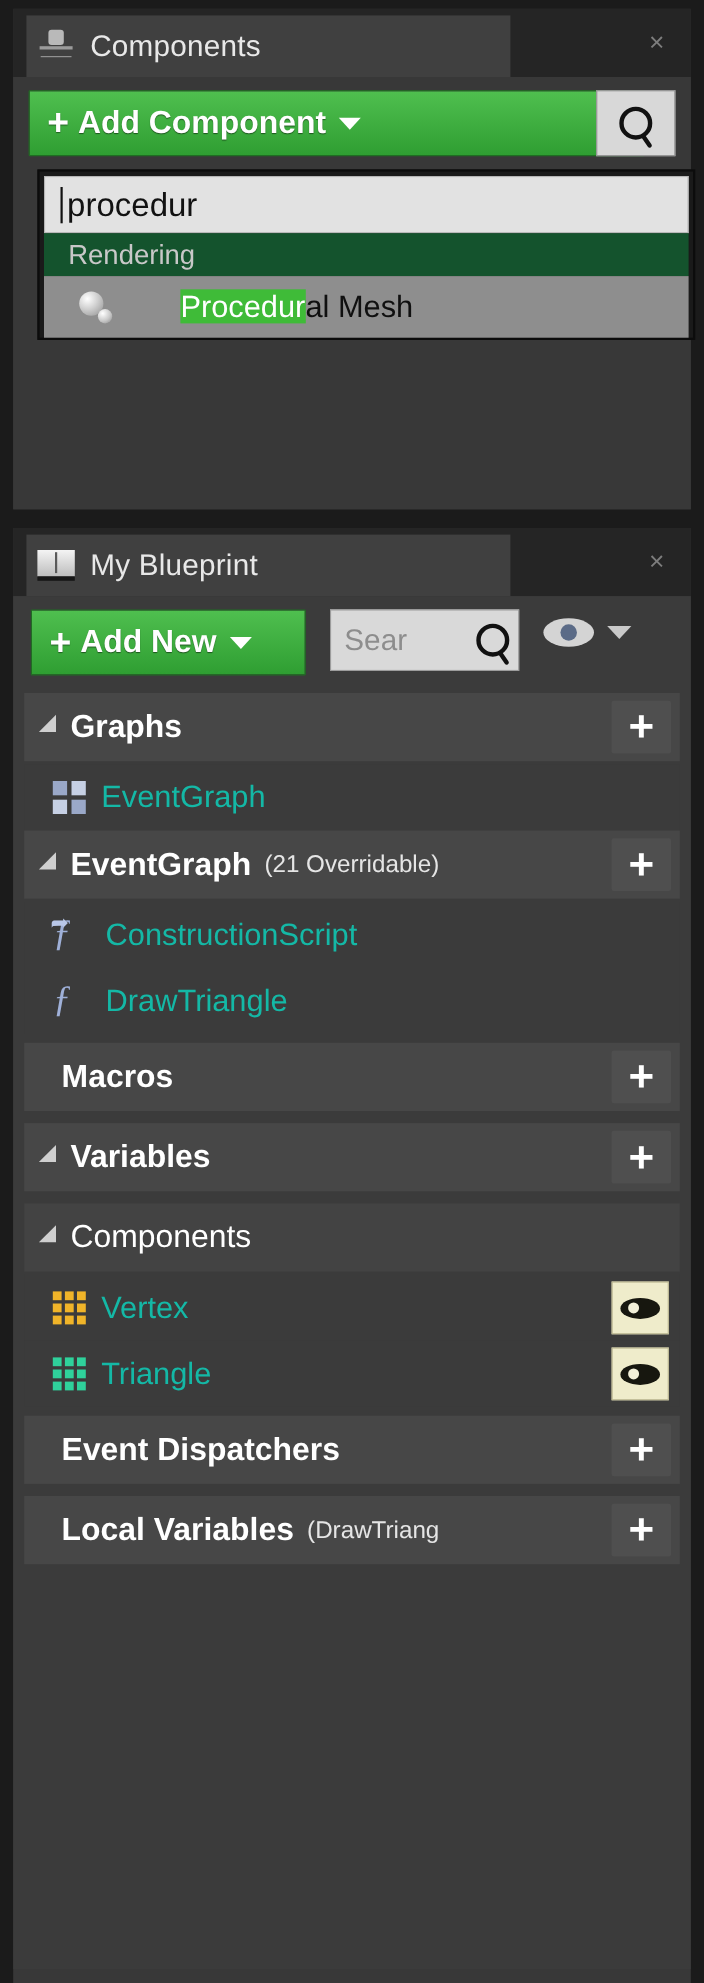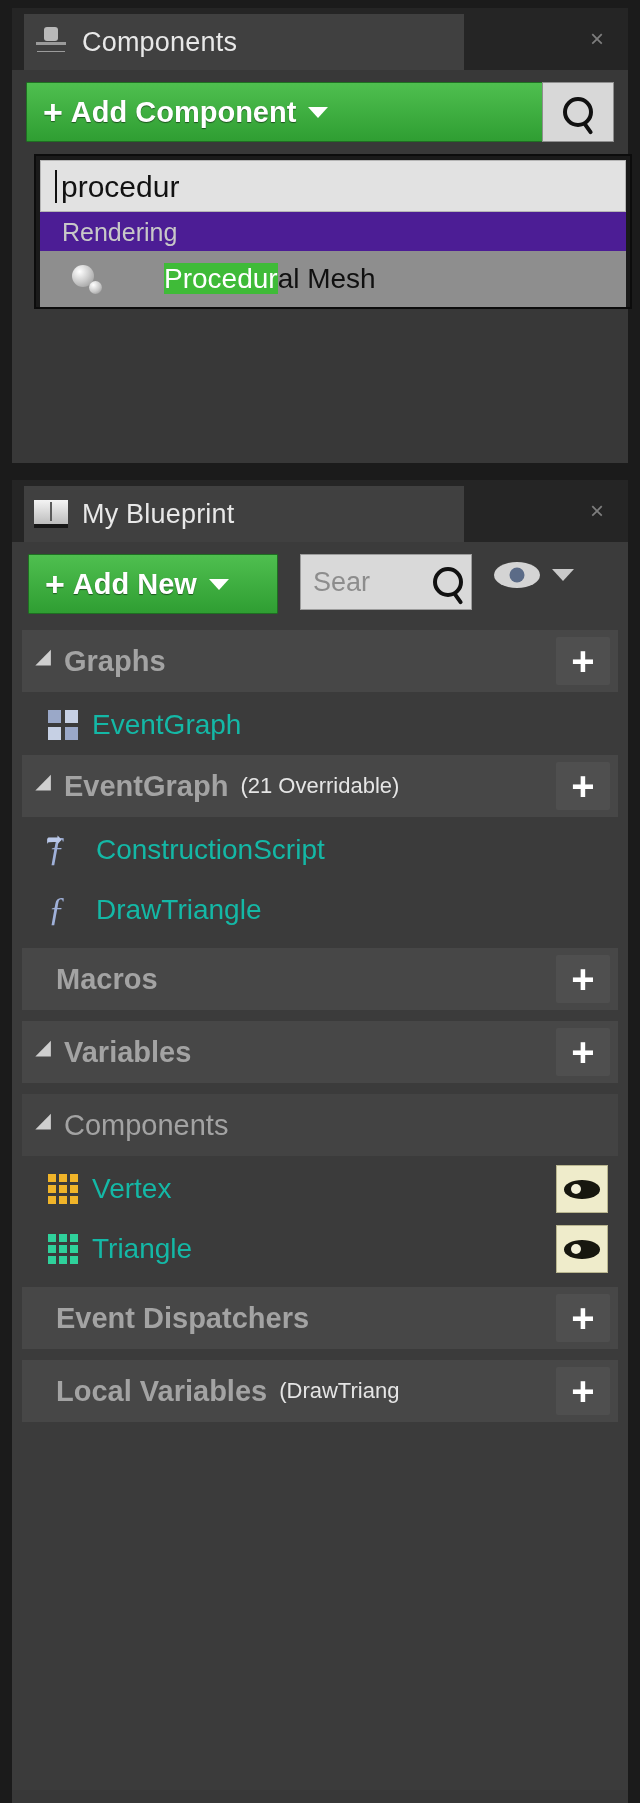--- a/index.html
+++ b/index.html
@@ -170,21 +170,21 @@
     color: #121212;
     border-left: 2px solid #111;
     padding-left: 4px;
     margin-left: 2px;
     line-height: 1.1;
   }
   .dd-cat {
     font-size: 25px;
     color: #c8c8c8;
     padding: 6px 0 4px 22px;
-    background: #4c1d95;
+    background: #14532d;
   }
   .dd-item {
     height: 56px;
     background: #8e8e8e;
     display: flex;
     align-items: center;
     padding-left: 32px;
     box-sizing: border-box;
   }
   .dd-item .name {
@@ -313,21 +313,21 @@
     border-top: 11px solid #cfcfcf;
     border-right: 11px solid transparent;
     border-left: 11px solid transparent;
     transform: rotate(-45deg);
     margin-right: 6px;
     flex: none;
   }
   .cat-label {
     font-size: 29px;
     font-weight: bold;
-    color: #a3a3a3;
+    color: #ffffff;
     white-space: nowrap;
   }
   .cat-sub {
     font-size: 22px;
     color: #e5e5e5;
     margin-left: 12px;
     white-space: nowrap;
     overflow: hidden;
   }
   .add-plus {

